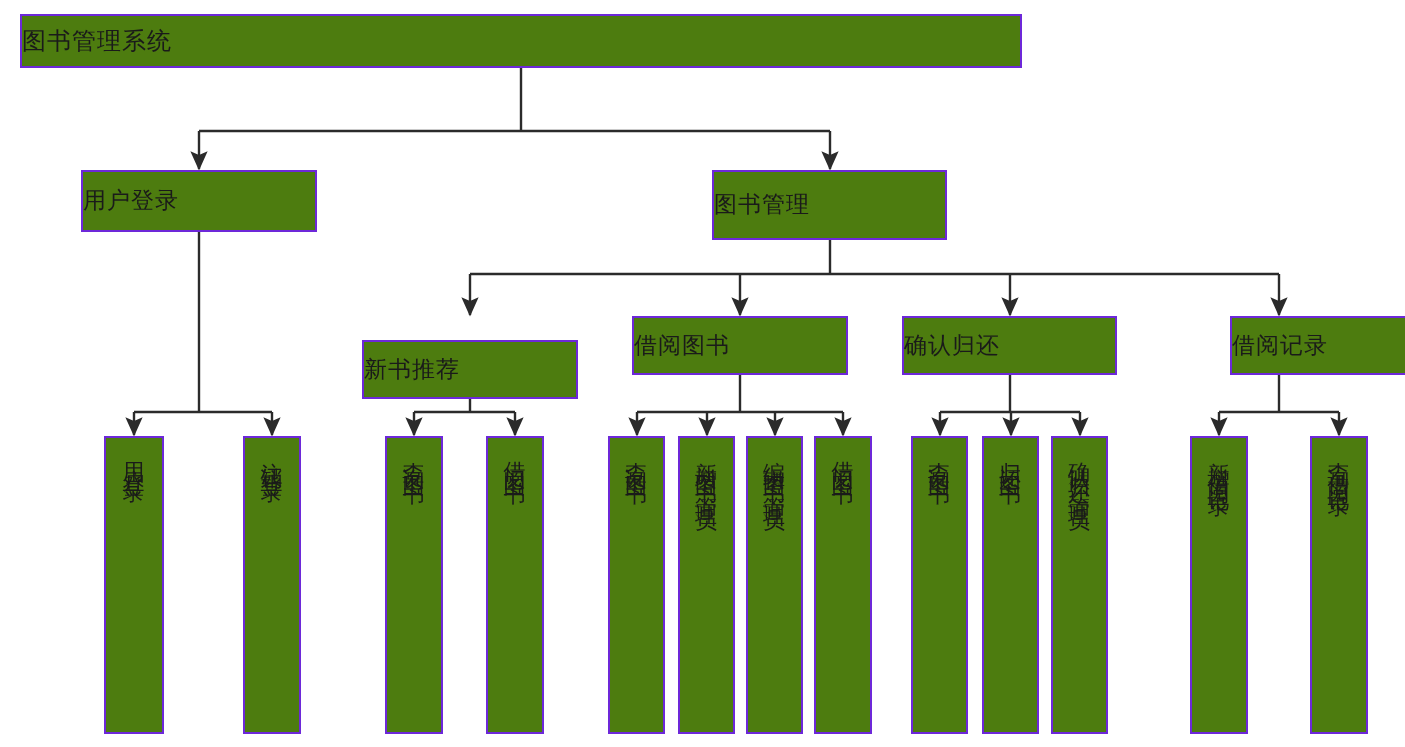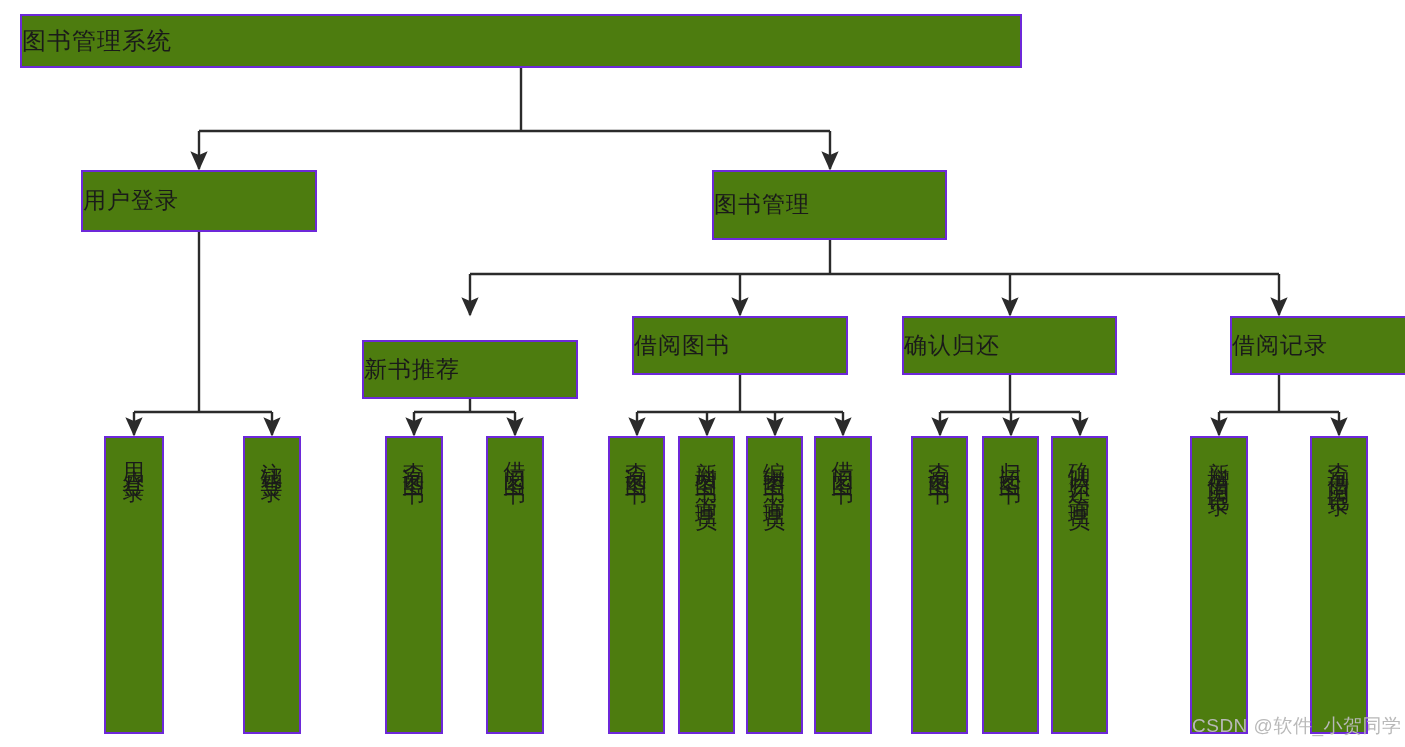--- a/index.html
+++ b/index.html
@@ -166,14 +166,13 @@
       <div class="node vert" style="left: 1051px; top: 436px; width: 57px; height: 298px;">
         <span>确认归还（管理员）</span>
       </div>
       <div class="node vert" style="left: 1190px; top: 436px; width: 58px; height: 298px;">
         <span>新增借阅记录</span>
       </div>
       <div class="node vert" style="left: 1310px; top: 436px; width: 58px; height: 298px;">
         <span>查询借阅记录</span>
       </div>
     </div>
-  <div class="watermark" style="left: 1192px; top: 713px; color: rgb(185, 185, 185);">CSDN @软件_小贺同学</div>
 </div>
 
 </body></html>

